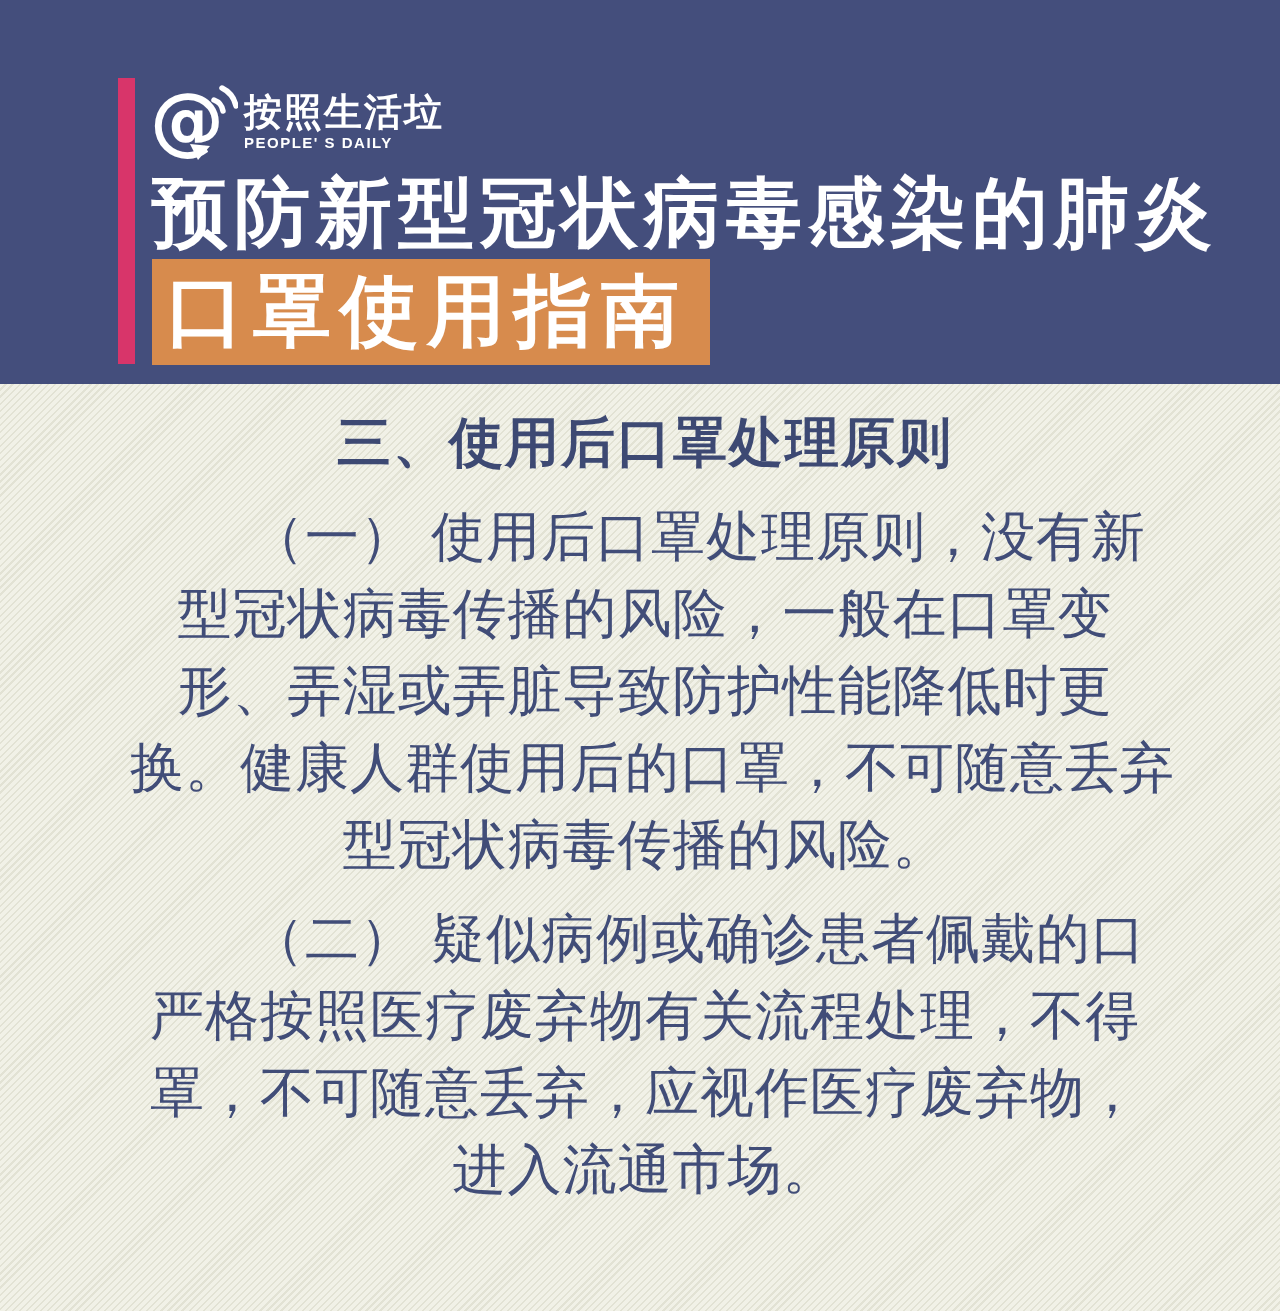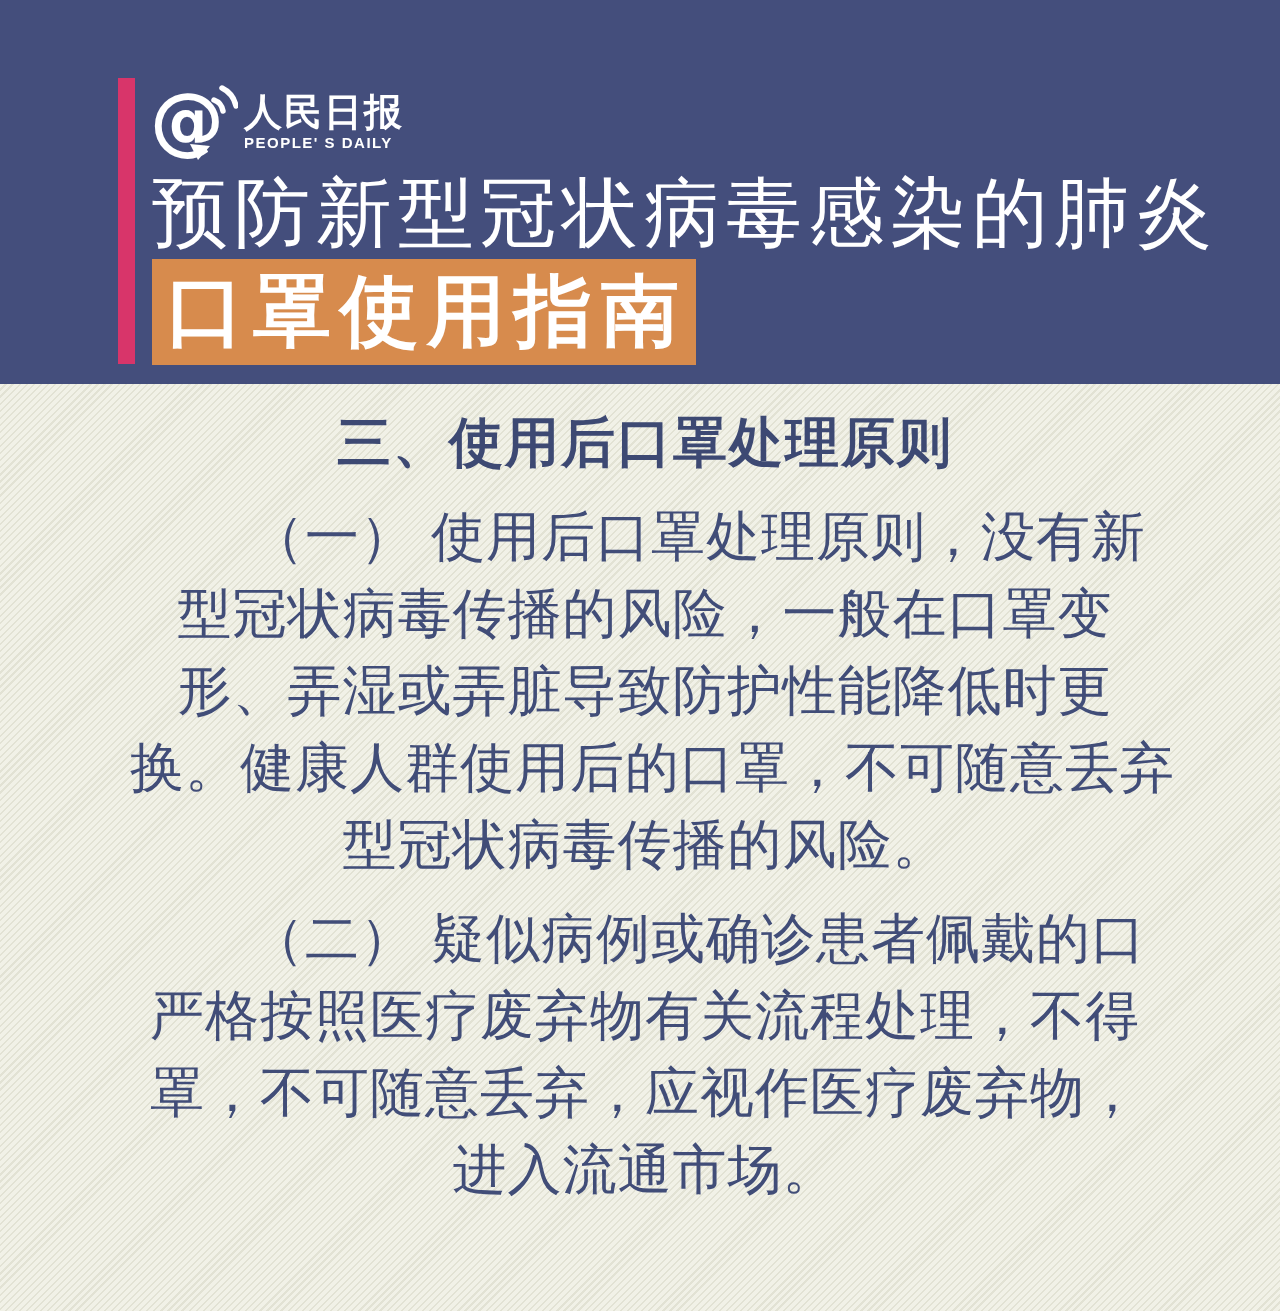--- a/index.html
+++ b/index.html
@@ -71,30 +71,30 @@
     font-size: 15px;
     font-weight: 700;
     letter-spacing: 1.5px;
     line-height: 18px;
     margin-top: 2px;
   }
   .main-title {
     margin-top: 6px;
     color: var(--white);
     font-size: 76px;
-    font-weight: 400;
+    font-weight: 700;
     letter-spacing: 6px;
     line-height: 86px;
     white-space: nowrap;
   }
   .subtitle-box {
     display: inline-block;
     margin-top: 3px;
     background: var(--subtitle-orange);
-    padding: 9px 8px 11px 14px;
+    padding: 9px 22px 11px 14px;
     text-align: right;
   }
   .subtitle-text {
     color: var(--white);
     font-size: 78px;
     font-weight: 900;
     letter-spacing: 9px;
     line-height: 86px;
     white-space: nowrap;
   }
@@ -138,21 +138,21 @@
 
             <text x="-2" y="66" font-family="DejaVu Sans, sans-serif" font-size="74" font-weight="bold" fill="#ffffff">@</text>
 
             <path d="M38 64 L46 80 L58 66 Z" fill="#ffffff"></path>
 
             <path d="M62 20 A 14 14 0 0 1 71 31" stroke="#ffffff" stroke-width="5.5" fill="none" stroke-linecap="round"></path>
             <path d="M70 8 A 26 26 0 0 1 84 26" stroke="#ffffff" stroke-width="5.5" fill="none" stroke-linecap="round"></path>
           </svg>
         </div>
         <div class="logo-text">
-          <div class="logo-cn">人民日报</div>
+          <div class="logo-cn">按照生活垃</div>
           <div class="logo-en">PEOPLE' S DAILY</div>
         </div>
       </div>
 
       <h1 class="main-title">预防新型冠状病毒感染的肺炎</h1>
 
       <div class="subtitle-box">
         <span class="subtitle-text">口罩使用指南</span>
       </div>
     </div>

